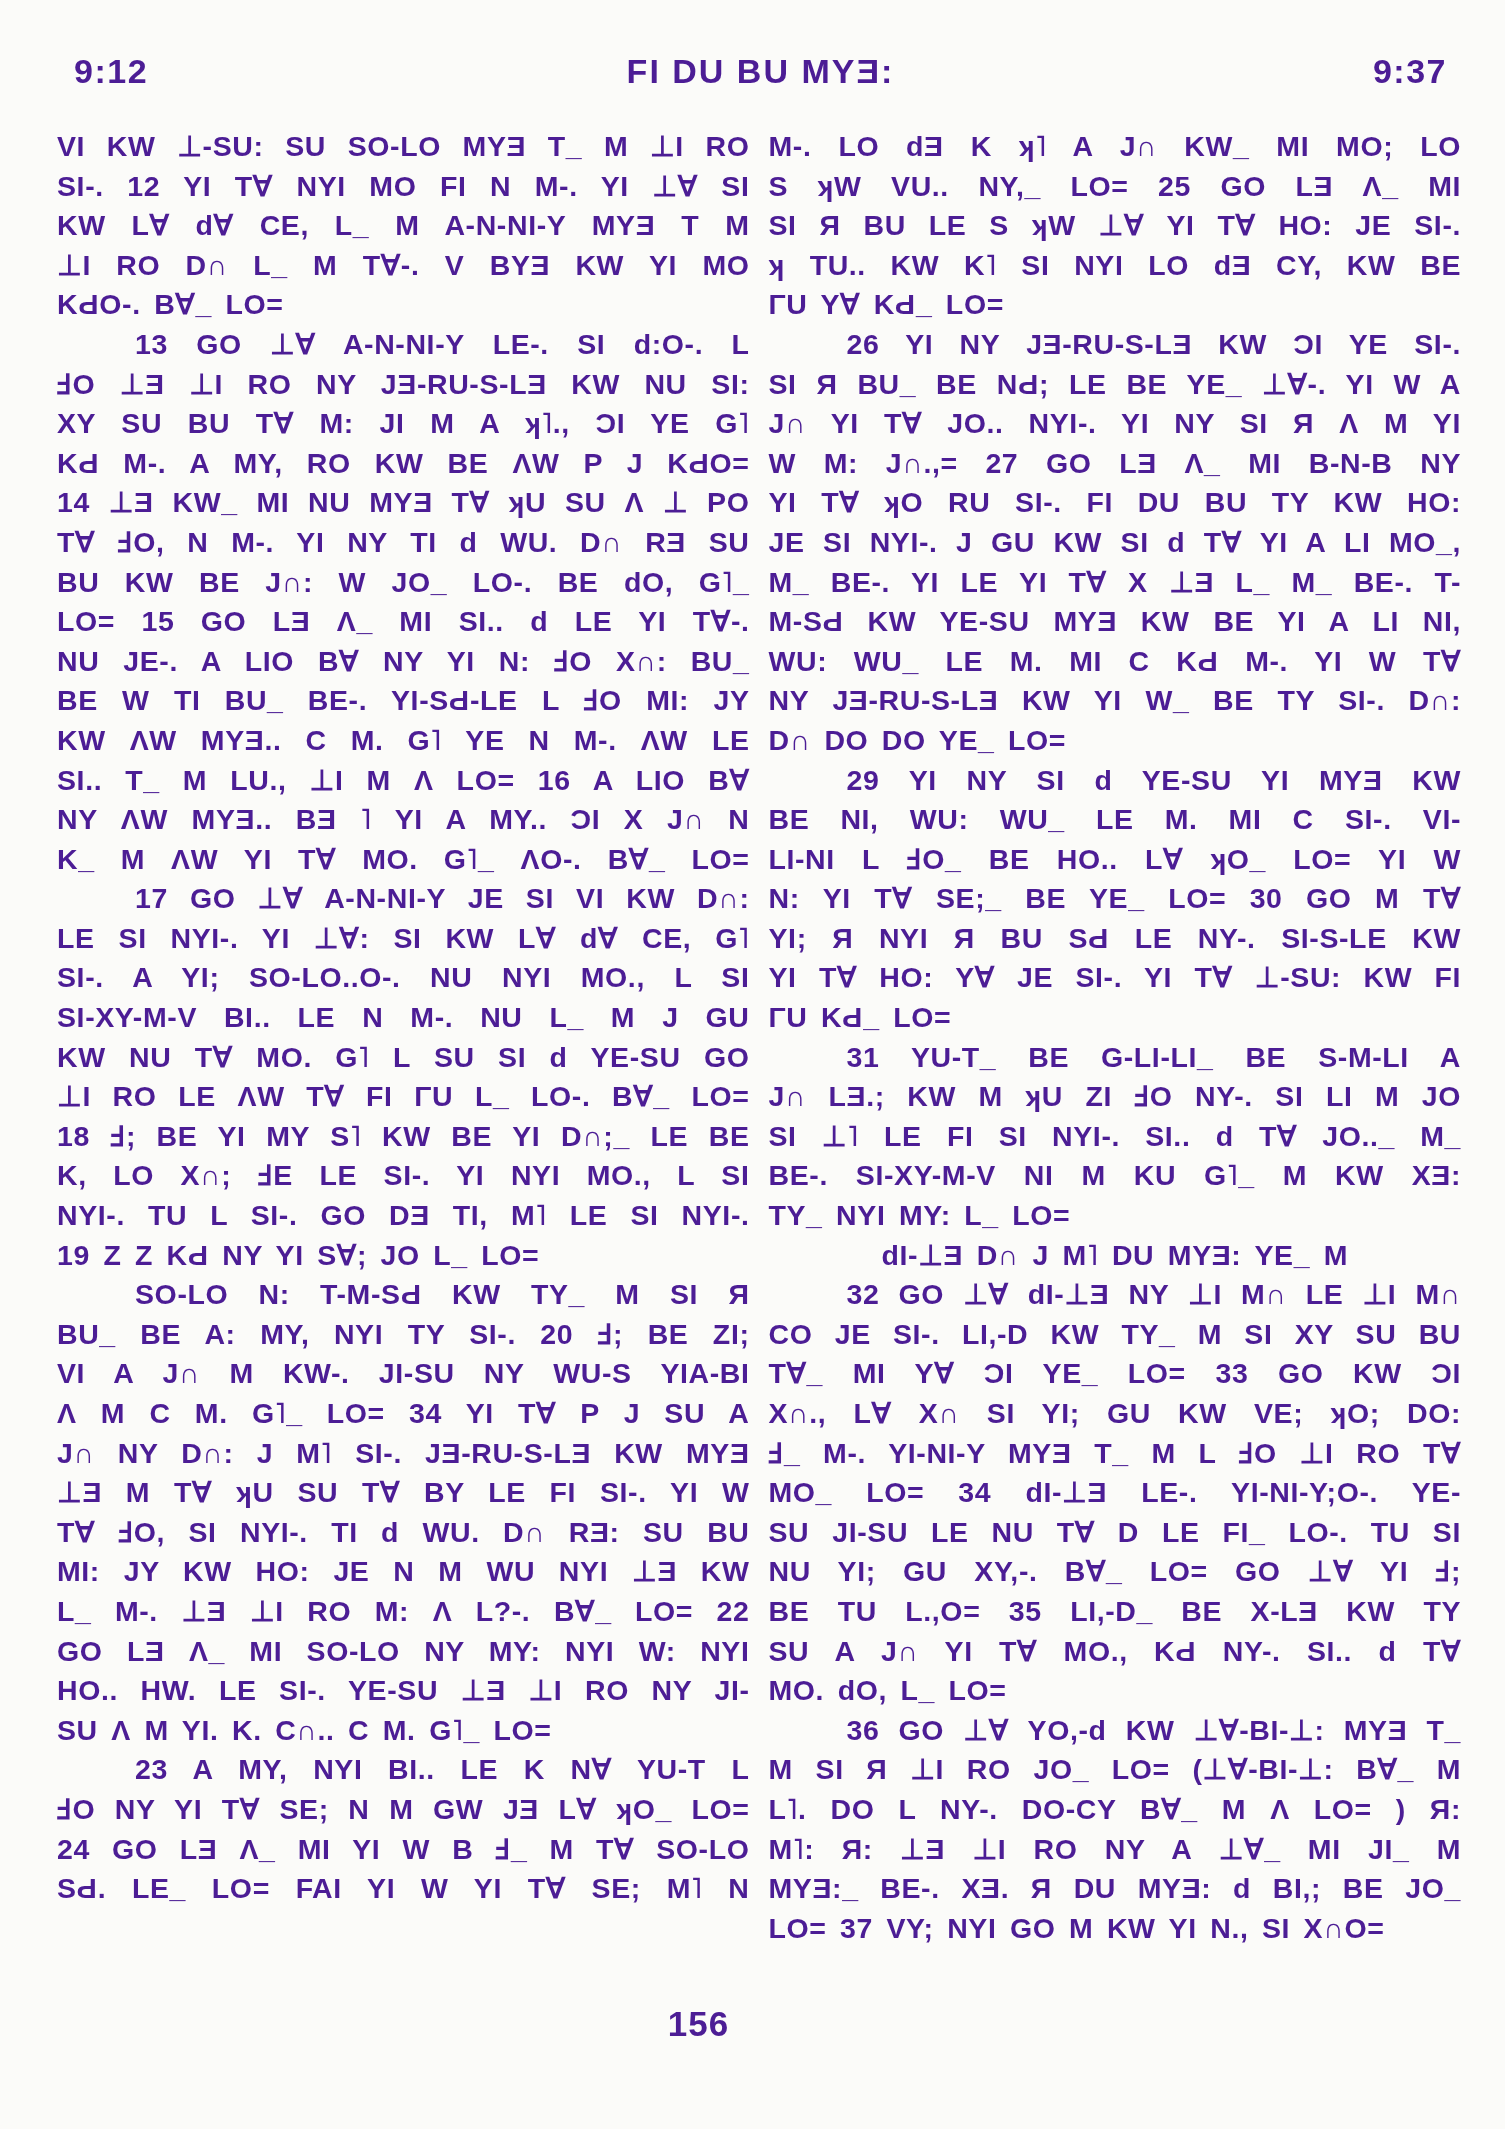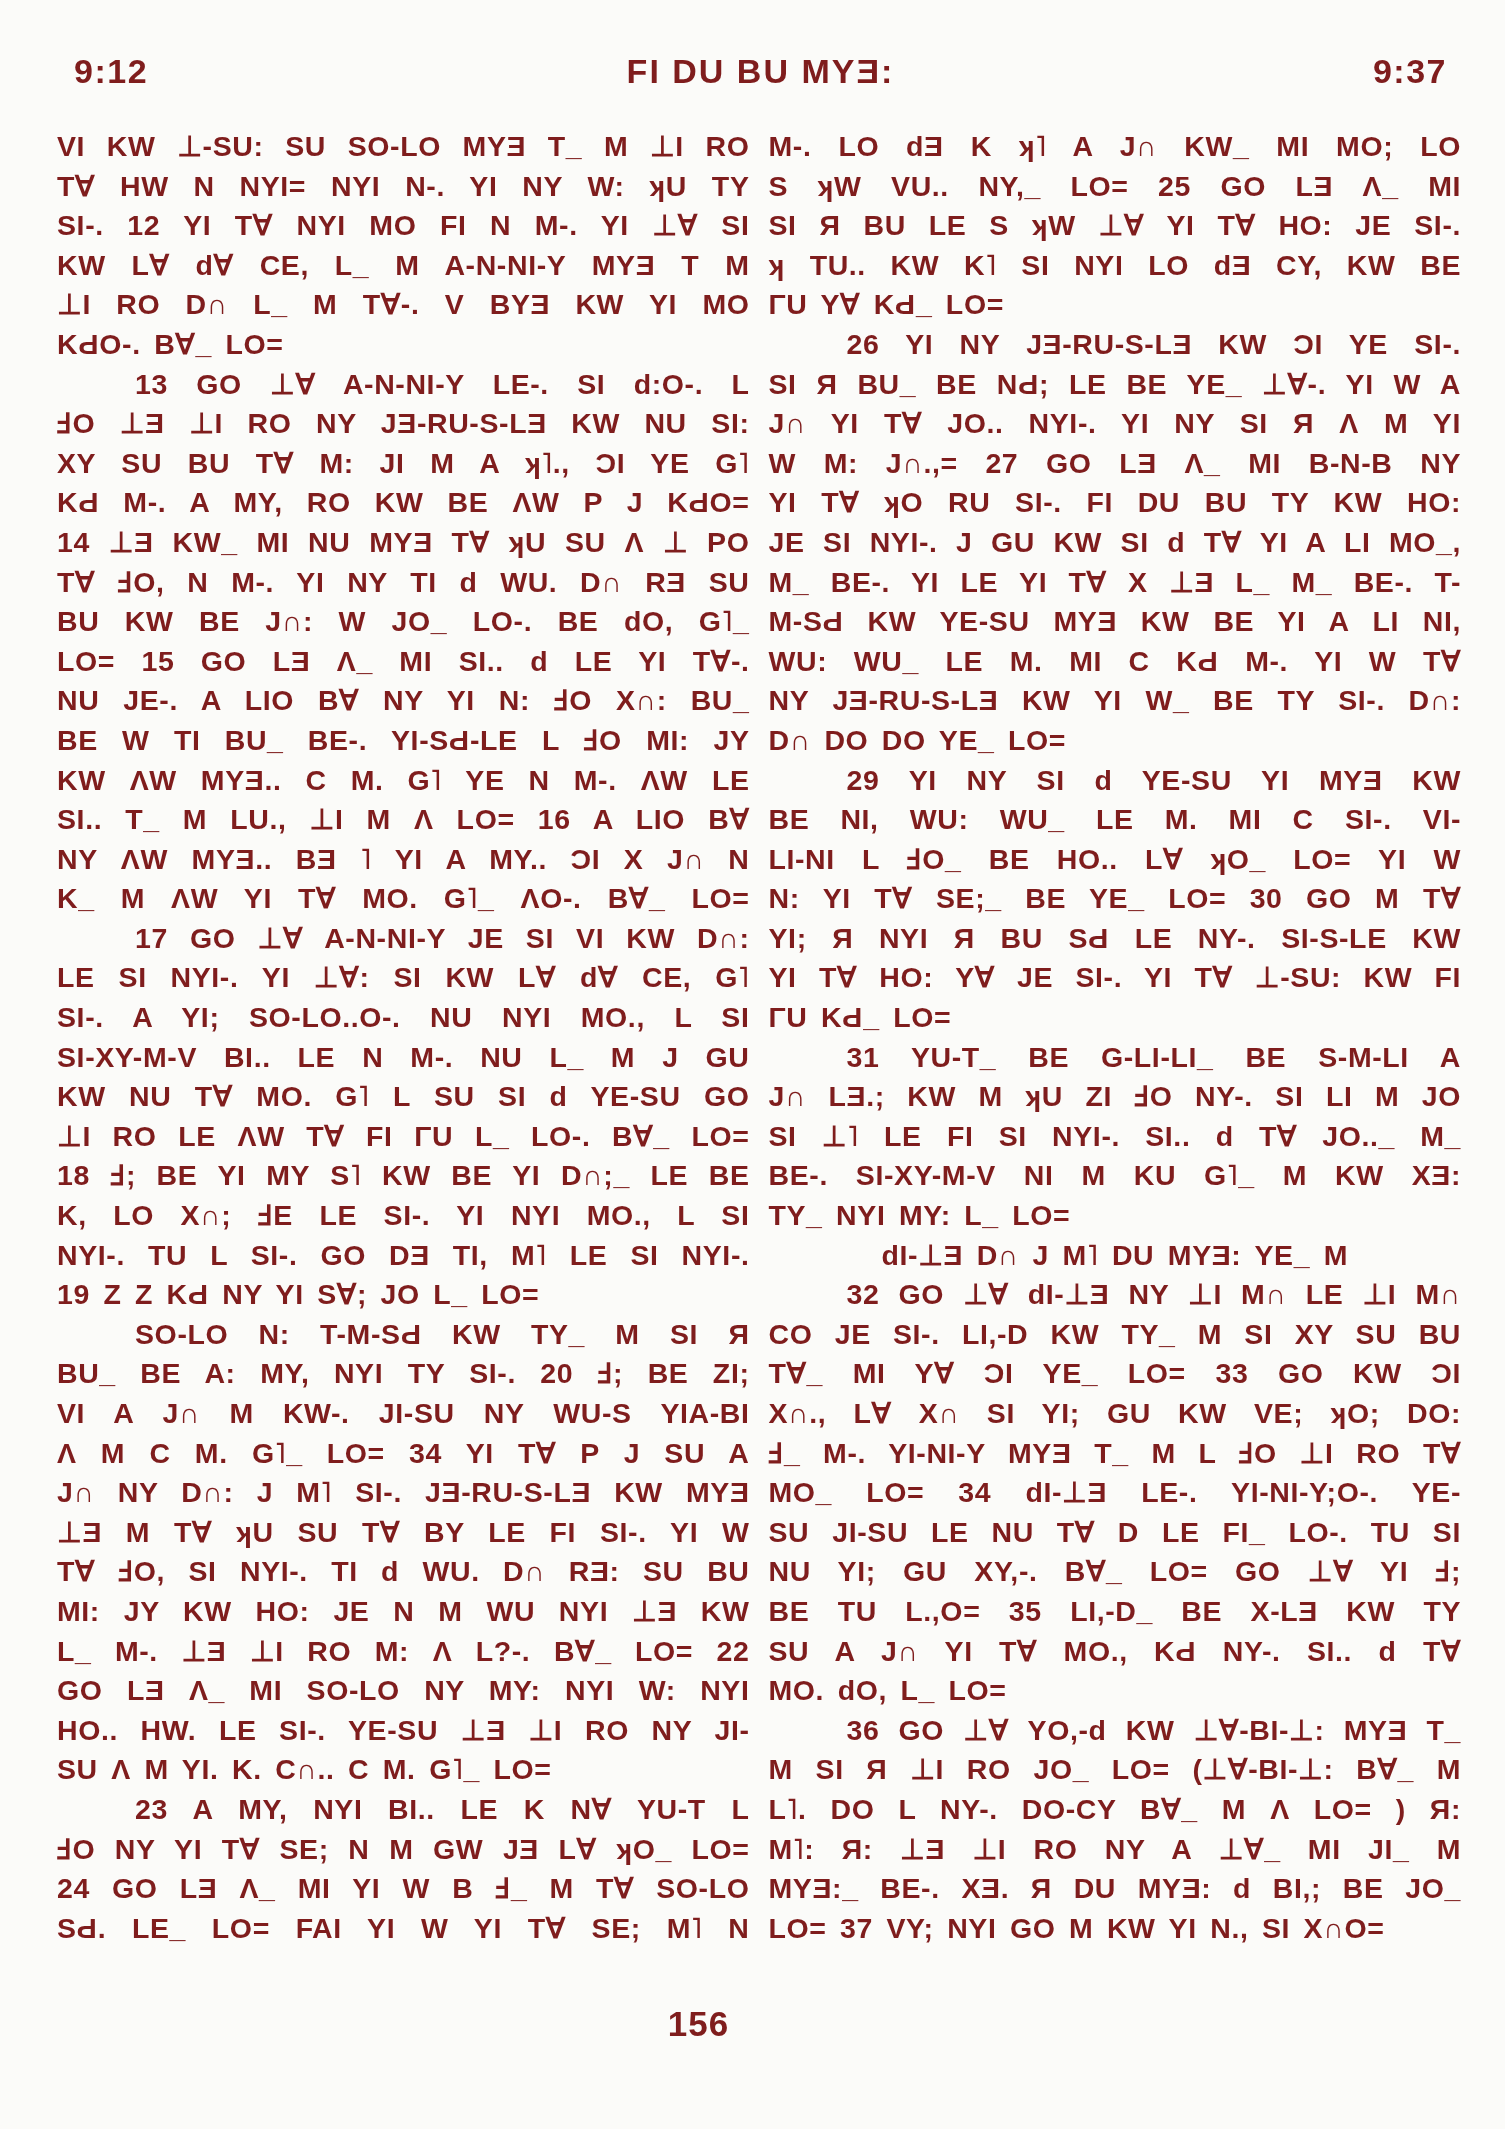--- a/index.html
+++ b/index.html
@@ -1,21 +1,21 @@
 <!DOCTYPE html>
 <html><head>
 <meta charset="utf-8">
 <style>
   html, body { margin: 0; padding: 0; background: #e8e8e6; }
   .page {
     position: relative;
     width: 1505px;
     height: 2129px;
     background: #fbfbf9;
-    color: #7f1d1d;
+    color: #4c1d95;
     font-family: "Liberation Sans", sans-serif;
     font-weight: 700;
     overflow: hidden;
   }
   header.running {
     position: absolute;
     top: 52px; left: 74px; right: 58px;
     display: flex;
     justify-content: space-between;
     align-items: baseline;
@@ -59,21 +59,20 @@
   <header class="running">
     <span>9:12</span>
     <span class="title">FI DU BU MYƎ:</span>
     <span>9:37</span>
   </header>
 
   <main class="body">
     <div class="col">
 
     <div class="line">VI KW ⊥-SU: SU SO-LO MYƎ T_ M ⊥I RO</div>
-        <div class="line">T∀ HW N NYI= NYI N-. YI NY W: ʞU TY</div>
         <div class="line">SI-. 12 YI T∀ NYI MO FI N M-. YI ⊥∀ SI</div>
         <div class="line">KW L∀ d∀ CE, L_ M A-N-NI-Y MYƎ T M</div>
         <div class="line">⊥I RO D∩ L_ M T∀-. V BYƎ KW YI MO</div>
         <div class="line short">KԀO-. B∀_ LO=</div>
         <div class="line indent">13 GO ⊥∀ A-N-NI-Y LE-. SI d:O-. L</div>
         <div class="line">ℲO ⊥Ǝ ⊥I RO NY JƎ-RU-S-LƎ KW NU SI:</div>
         <div class="line">XY SU BU T∀ M: JI M A ʞ˥., ƆI YE G˥</div>
         <div class="line">KԀ M-. A MY, RO KW BE ΛW P J KԀO=</div>
         <div class="line">14 ⊥Ǝ KW_ MI NU MYƎ T∀ ʞU SU Λ ⊥ PO</div>
         <div class="line">T∀ ℲO, N M-. YI NY TI d WU. D∩ RƎ SU</div>

